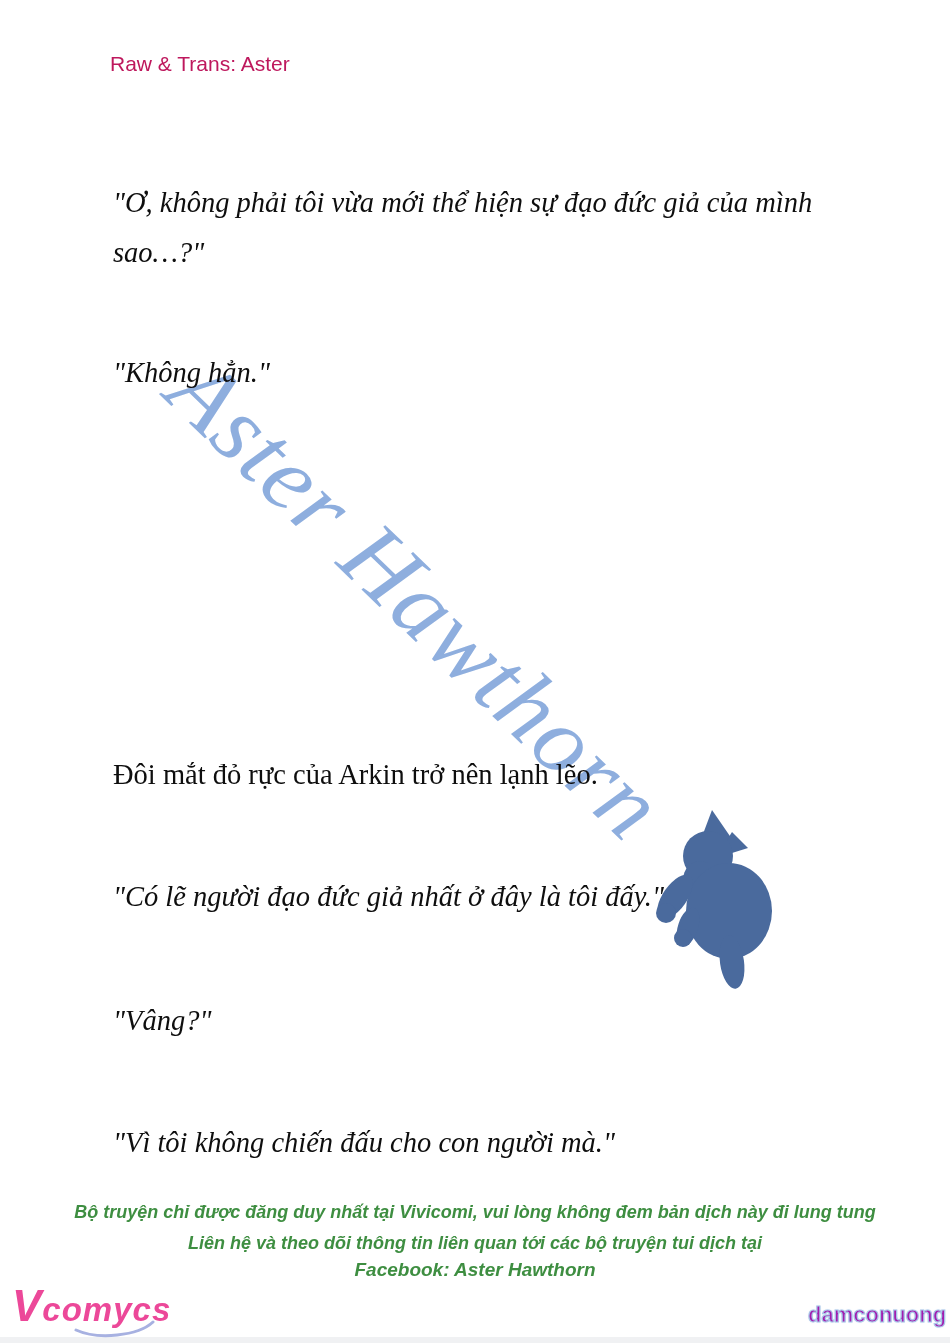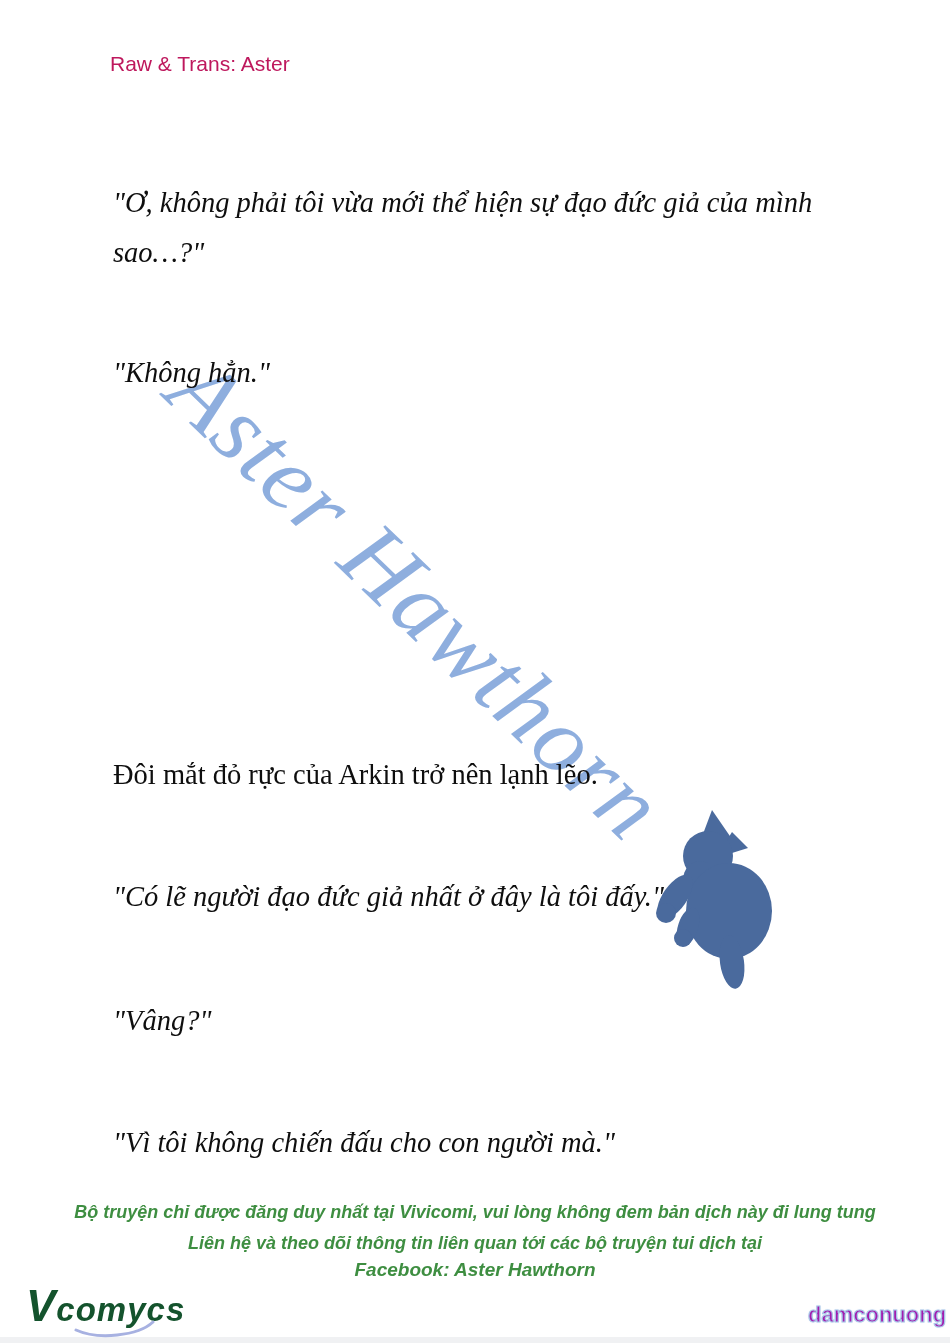--- a/index.html
+++ b/index.html
@@ -72,28 +72,28 @@
     font-weight: bold;
     font-style: italic;
     color: #3e8e41;
     z-index: 3;
   }
   .f1 { top: 1202px; font-size: 18px; }
   .f2 { top: 1233px; font-size: 18px; }
   .f3 { top: 1259px; font-size: 19px; }
   .vcomycs-logo {
     position: absolute;
-    left: 26px;
+    left: 12px;
     top: 1284px;
     font-family: "Liberation Sans", sans-serif;
     font-style: italic;
     font-weight: bold;
     font-size: 33px;
     letter-spacing: 1px;
-    color: #14532d;
+    color: #ec4899;
     z-index: 3;
     line-height: 1;
   }
   .vcomycs-logo::first-letter {
     font-size: 44px;
   }
   .vcomycs-swash {
     position: absolute;
     left: 58px;
     top: 1320px;

